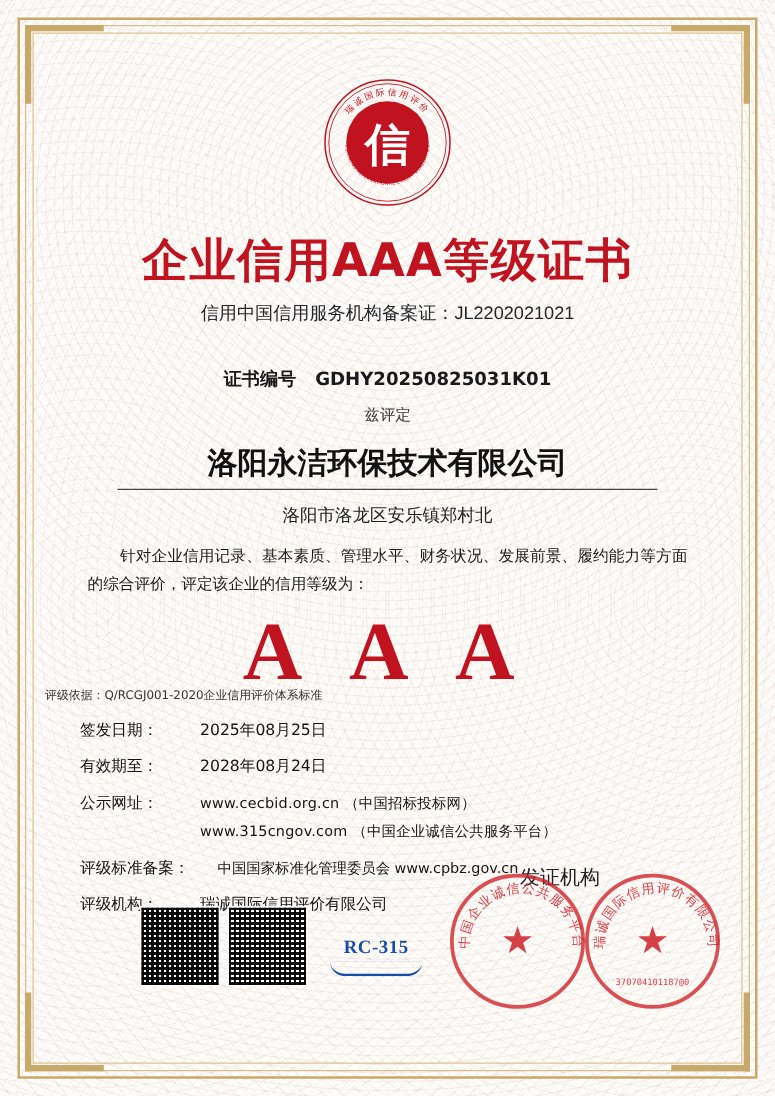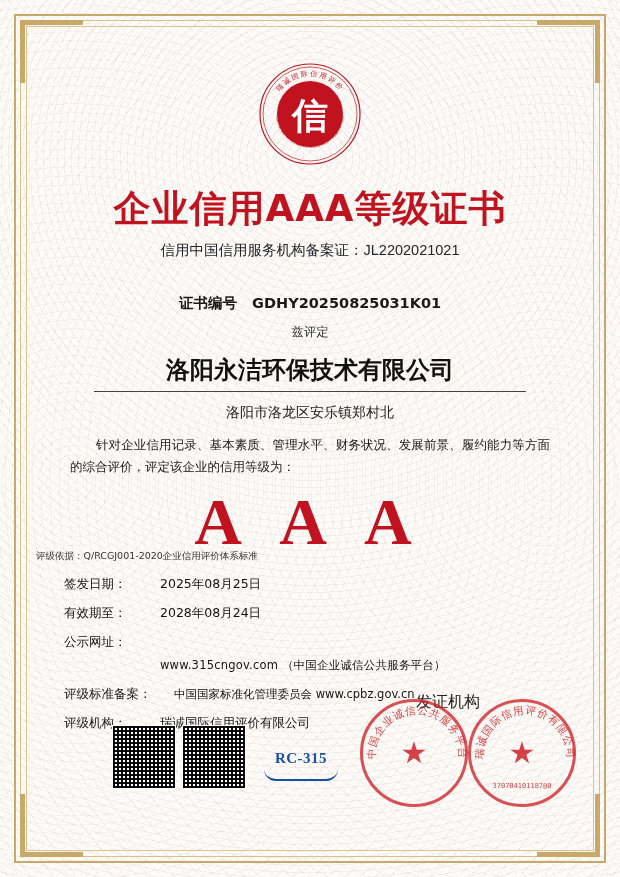--- a/index.html
+++ b/index.html
@@ -338,20 +338,21 @@
       <div class="row">
         <div class="k">签发日期：</div>
         <div class="v">2025年08月25日</div>
       </div>
       <div class="row">
         <div class="k">有效期至：</div>
         <div class="v">2028年08月24日</div>
       </div>
       <div class="row">
         <div class="k">公示网址：</div>
+        <div class="v small site">www.cecbid.org.cn （中国招标投标网）</div>
       </div>
       <div class="row sub">
         <div class="k">公示网址：</div>
         <div class="v small site">www.315cngov.com （中国企业诚信公共服务平台）</div>
       </div>
       <div class="row">
         <div class="k" style="width:110px;flex:0 0 110px">评级标准备案：</div>
         <div class="v small">中国国家标准化管理委员会 www.cpbz.gov.cn</div>
       </div>
       <div class="row">

